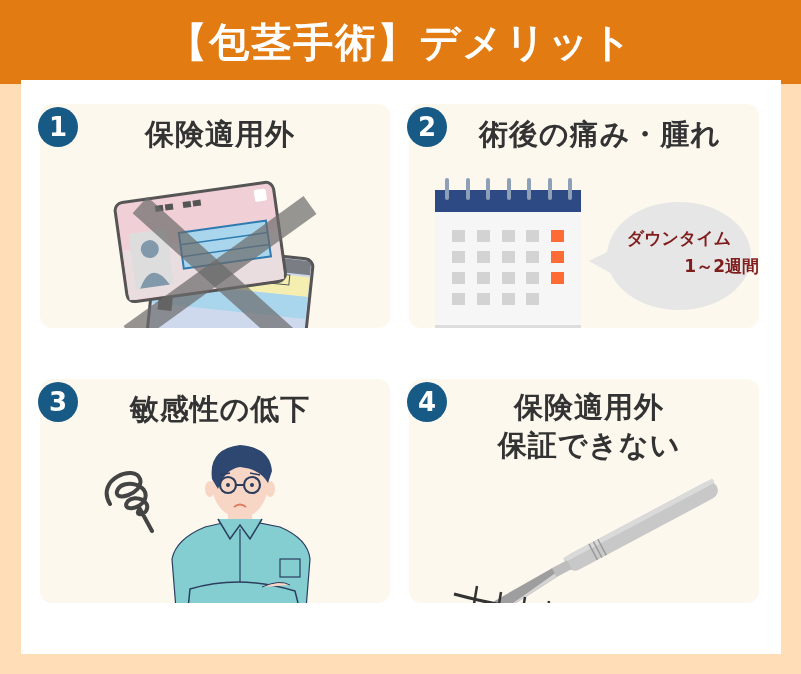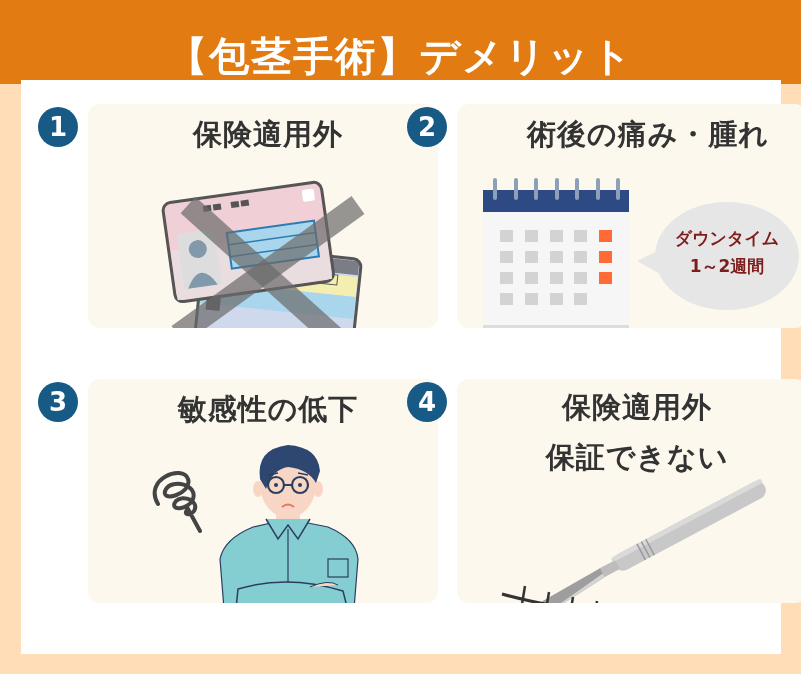--- a/index.html
+++ b/index.html
@@ -5,32 +5,32 @@
   html, body { margin:0; padding:0; }
   body {
     width:801px; height:674px; overflow:hidden;
     background:#FFDEB7;
     font-family:"DejaVu Sans", "Liberation Sans", sans-serif;
     position:relative;
   }
   .header {
     position:absolute; left:0; top:0; width:801px; height:84px;
     background:#E27B12;
-    display:flex; align-items:flex-end; justify-content:center;
+    display:flex; align-items:center; justify-content:center;
   }
   .header h1 {
     margin:0; color:#fff; font-size:40px; font-weight:bold; letter-spacing:2px;
   }
   .panel {
     position:absolute; left:21px; top:80px; width:760px; height:574px;
     background:#ffffff;
   }
   .card {
     position:absolute; width:350px; height:224px;
-    background:#FDF8EE; border-radius:12px; overflow:hidden;margin-left:48px;
+    background:#FDF8EE; border-radius:12px; overflow:hidden;
   }
   .badge {
     position:absolute; width:40px; height:40px; border-radius:50%;
     background:#165A85; color:#fff; font-weight:bold; font-size:26px;
     display:flex; align-items:center; justify-content:center;
     z-index:2;
   }
   .card-title {
     position:absolute; left:0; right:0; text-align:center;
     color:#333333; font-weight:bold; font-size:29px; line-height:36px;
@@ -125,21 +125,21 @@
       <rect x="118" y="56" width="13" height="12"></rect>
       <rect x="118" y="77" width="13" height="12"></rect>
       <rect x="118" y="98" width="13" height="12"></rect>
     </g>
   </svg>
   <svg class="art" style="left:170px; top:94px;" width="175" height="116" viewBox="0 0 175 116">
     <ellipse cx="100" cy="58" rx="72" ry="54" fill="#E6E6E6"></ellipse>
     <polygon points="10,63 40,48 40,80" fill="#E6E6E6"></polygon>
   </svg>
   <div class="bubble-text" style="left:190px; top:121px; width:160px;">ダウンタイム</div>
-  <div class="bubble-text" style="left:190px; top:149px; width:160px;">1～2週間</div>
+  <div class="bubble-text" style="left:190px; top:149px; width:160px;text-align:right;">1～2週間</div>
 </div>
 <div class="badge" style="left:407px; top:107px;">2</div>
 
 <div class="card" style="left:40px; top:379px;">
   <div class="card-title" style="top:12px; padding-left:10px;">敏感性の低下</div>
   <svg class="art" style="left:50px; top:60px;" width="260" height="195" viewBox="0 0 260 195">
 
     <path d="M20 65 C5 40, 45 25, 50 40 C55 55, 20 65, 28 50 C34 40, 60 45, 55 60 C50 72, 30 72, 38 62 C45 55, 62 62, 56 72 C52 78, 44 75, 50 70 L62 92" fill="none" stroke="#444" stroke-width="4" stroke-linecap="round"></path>
 
     <path d="M88 195 L82 120 Q86 100 115 88 L150 80 L190 88 Q218 100 220 120 L214 195 Z" fill="#84CED2" stroke="#2B3E5E" stroke-width="1.2"></path>
@@ -167,21 +167,21 @@
     <path d="M130 36 L140 34" stroke="#2B3E5E" stroke-width="1.5"></path>
     <path d="M160 34 L170 36" stroke="#2B3E5E" stroke-width="1.5"></path>
 
     <path d="M144 68 Q150 63 156 68" fill="none" stroke="#E07A5F" stroke-width="1.8"></path>
   </svg>
 </div>
 <div class="badge" style="left:38px; top:382px;">3</div>
 
 <div class="card" style="left:409px; top:379px;">
   <div class="card-title" style="top:10px; padding-left:10px;">保険適用外</div>
-  <div class="card-title" style="top:60px; padding-left:10px;">保証できない</div>
+  <div class="card-title" style="top:48px; padding-left:10px;">保証できない</div>
   <svg class="art" style="left:40px; top:95px;" width="290" height="150" viewBox="0 0 290 150">
 
     <g transform="rotate(-28 180 60)">
       <rect x="110" y="50" width="170" height="18" rx="9" fill="#C8C8C8"></rect>
       <rect x="110" y="50" width="170" height="5" rx="3" fill="#DADADA"></rect>
       <line x1="140" y1="50" x2="140" y2="68" stroke="#9a9a9a" stroke-width="1.5"></line>
       <line x1="145" y1="50" x2="145" y2="68" stroke="#9a9a9a" stroke-width="1.5"></line>
       <line x1="150" y1="50" x2="150" y2="68" stroke="#9a9a9a" stroke-width="1.5"></line>
       <rect x="95" y="54" width="18" height="10" fill="#BDBDBD"></rect>
       <path d="M96 54 L30 56 Q10 62 18 70 Q50 68 96 64 Z" fill="#9E9E9E"></path>

